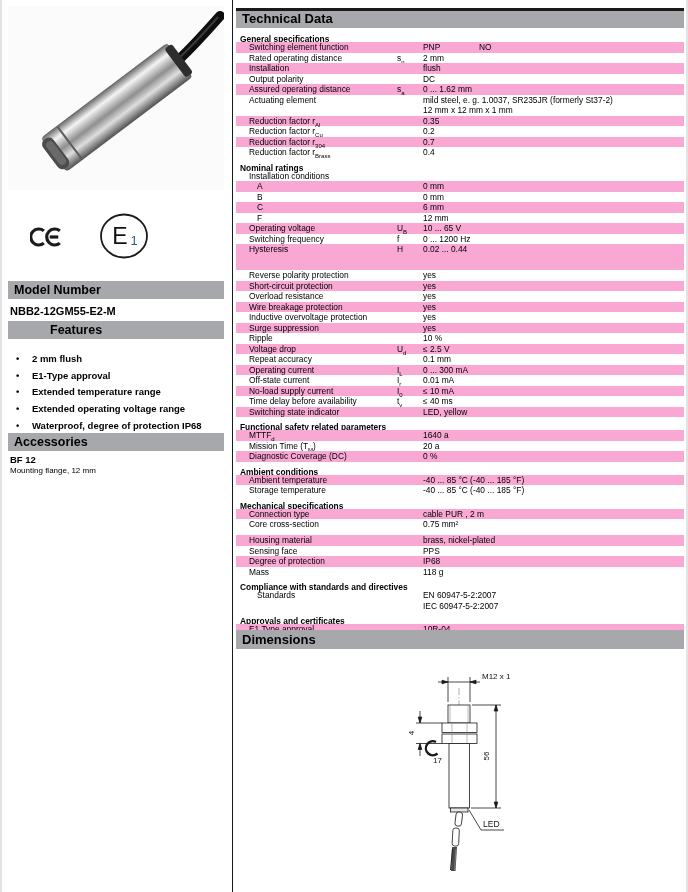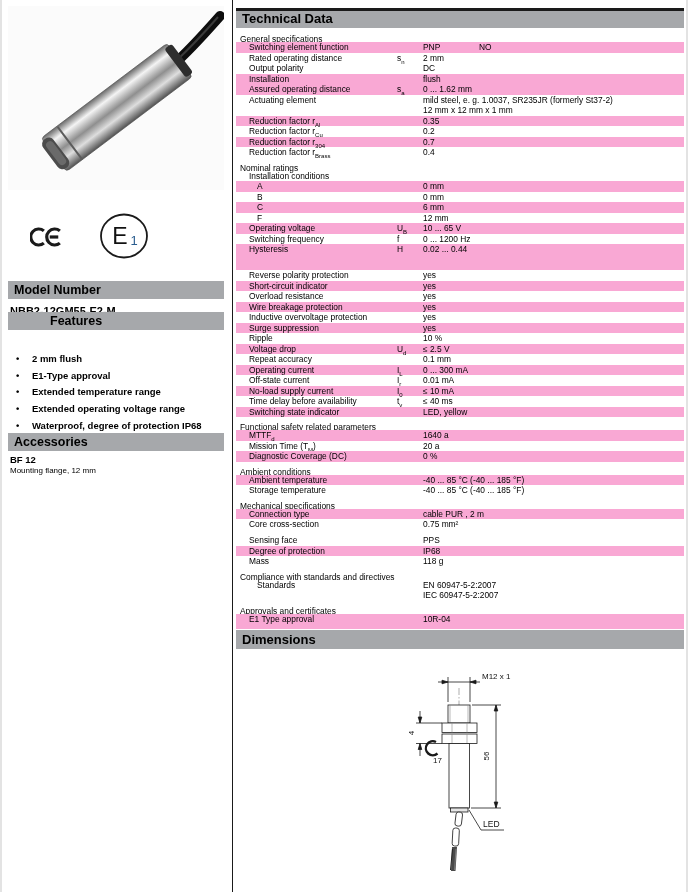--- a/index.html
+++ b/index.html
@@ -6,32 +6,32 @@
   body{width:688px;height:892px;position:relative;font-family:"Liberation Sans",sans-serif;color:#000;overflow:hidden;border-right:2px solid #e3e3e3;border-left:2px solid #e3e3e3;box-sizing:border-box;}
   .divider{position:absolute;left:230px;top:0;width:1px;height:892px;background:#1a1a1a;}
   
   .left-col{position:absolute;left:0;top:0;width:230px;height:892px;}
   .photo-wrap{position:absolute;left:6px;top:6px;width:216px;height:184px;background:#fbfbfb;}
   .ce-wrap{position:absolute;left:28px;top:226px;width:32px;height:22px;}
   .e1-wrap{position:absolute;left:97px;top:213px;width:50px;height:46px;}
   .bar{position:absolute;left:6px;width:216px;height:18px;background:#a6a8ab;font-size:12.5px;font-weight:bold;line-height:18px;padding-left:6px;box-sizing:border-box;}
   .model-bar{top:281px;}
   .model-value{position:absolute;left:8px;top:305px;font-size:11px;font-weight:bold;}
-  .features-bar{top:312px;padding-left:42px;}
+  .features-bar{top:321px;padding-left:42px;}
   .feature-list{position:absolute;left:8px;top:351px;width:214px;}
   .feature-item{position:relative;font-size:9.5px;font-weight:bold;line-height:16.7px;padding-left:22px;}
   .feature-item .dot{position:absolute;left:6px;top:0;}
   .acc-bar{top:433px;}
   .acc-name{position:absolute;left:8px;top:454px;font-size:9.5px;font-weight:bold;}
   .acc-desc{position:absolute;left:8px;top:466px;font-size:8px;}
   
   .right-col{position:absolute;left:232px;top:0;width:452px;height:892px;}
   .title-bar{position:absolute;left:2px;top:8px;width:448px;height:20px;background:#a6a8ab;border-top:3px solid #1a1a1a;box-sizing:border-box;font-size:13px;font-weight:bold;line-height:16px;padding-left:6px;}
   .tech-rows{position:absolute;left:2px;top:29px;width:448px;}
-  .tsection{font-size:8.4px;font-weight:normal;height:13px;padding-top:5px;box-sizing:border-box;line-height:10px;padding-left:4px;}
+  .tsection{font-size:8.4px;font-weight:bold;height:13px;padding-top:5px;box-sizing:border-box;line-height:10px;padding-left:4px;}
   .trow{position:relative;font-size:8.4px;line-height:10.5px;}
   .trow.shade{background:#f9a8d4;}
   .tlabel{position:absolute;left:13px;top:0;white-space:nowrap;}
   .tlabel.ind2{left:21px;}
   .tsym{position:absolute;left:161px;top:0;}
   .tvals{position:absolute;left:187px;top:0;white-space:nowrap;}
   .tval2{position:absolute;left:243px;top:0;}
   sub{font-size:6px;}
   .dim-bar{position:absolute;left:2px;top:630px;width:448px;height:19px;background:#a6a8ab;font-size:13px;font-weight:bold;line-height:19px;padding-left:6px;box-sizing:border-box;}
   .drawing-wrap{position:absolute;left:158px;top:666px;width:176px;height:222px;}
@@ -112,30 +112,30 @@
         </div>
         <span class="tval2">NO</span>
       </div>
       <div class="trow" style="height: 10.5px;">
         <span class="tlabel">Rated operating distance</span>
         <span class="tsym">s<sub>n</sub></span>
         <div class="tvals">
           <div>2 mm</div>
         </div>
       </div>
+      <div class="trow shade" style="height: 10.5px;">
+        <span class="tlabel">Installation</span>
+        <div class="tvals">
+          <div>flush</div>
+        </div>
+      </div>
       <div class="trow" style="height: 10.5px;">
         <span class="tlabel">Output polarity</span>
         <div class="tvals">
           <div>DC</div>
-        </div>
-      </div>
-      <div class="trow shade" style="height: 10.5px;">
-        <span class="tlabel">Installation</span>
-        <div class="tvals">
-          <div>flush</div>
         </div>
       </div>
       <div class="trow shade" style="height: 10.5px;">
         <span class="tlabel">Assured operating distance</span>
         <span class="tsym">s<sub>a</sub></span>
         <div class="tvals">
           <div>0 ... 1.62 mm</div>
         </div>
       </div>
       <div class="trow" style="height: 21px;">
@@ -218,21 +218,21 @@
           <div>0.02 ... 0.44</div>
         </div>
       </div>
       <div class="trow" style="height: 10.5px;">
         <span class="tlabel">Reverse polarity protection</span>
         <div class="tvals">
           <div>yes</div>
         </div>
       </div>
       <div class="trow shade" style="height: 10.5px;">
-        <span class="tlabel">Short-circuit indicator</span>
+        <span class="tlabel">Short-circuit protection</span>
         <div class="tvals">
           <div>yes</div>
         </div>
       </div>
       <div class="trow" style="height: 10.5px;">
         <span class="tlabel">Overload resistance</span>
         <div class="tvals">
           <div>yes</div>
         </div>
       </div>
@@ -343,20 +343,26 @@
       <div class="trow shade" style="height: 10.5px;">
         <span class="tlabel">Connection type</span>
         <div class="tvals">
           <div>cable PUR , 2 m</div>
         </div>
       </div>
       <div class="trow" style="height: 16px;">
         <span class="tlabel">Core cross-section</span>
         <div class="tvals">
           <div>0.75 mm²</div>
+        </div>
+      </div>
+      <div class="trow shade" style="height: 10.5px;">
+        <span class="tlabel">Housing material</span>
+        <div class="tvals">
+          <div>brass, nickel-plated</div>
         </div>
       </div>
       <div class="trow" style="height: 10.5px;">
         <span class="tlabel">Sensing face</span>
         <div class="tvals">
           <div>PPS</div>
         </div>
       </div>
       <div class="trow shade" style="height: 10.5px;">
         <span class="tlabel">Degree of protection</span>

